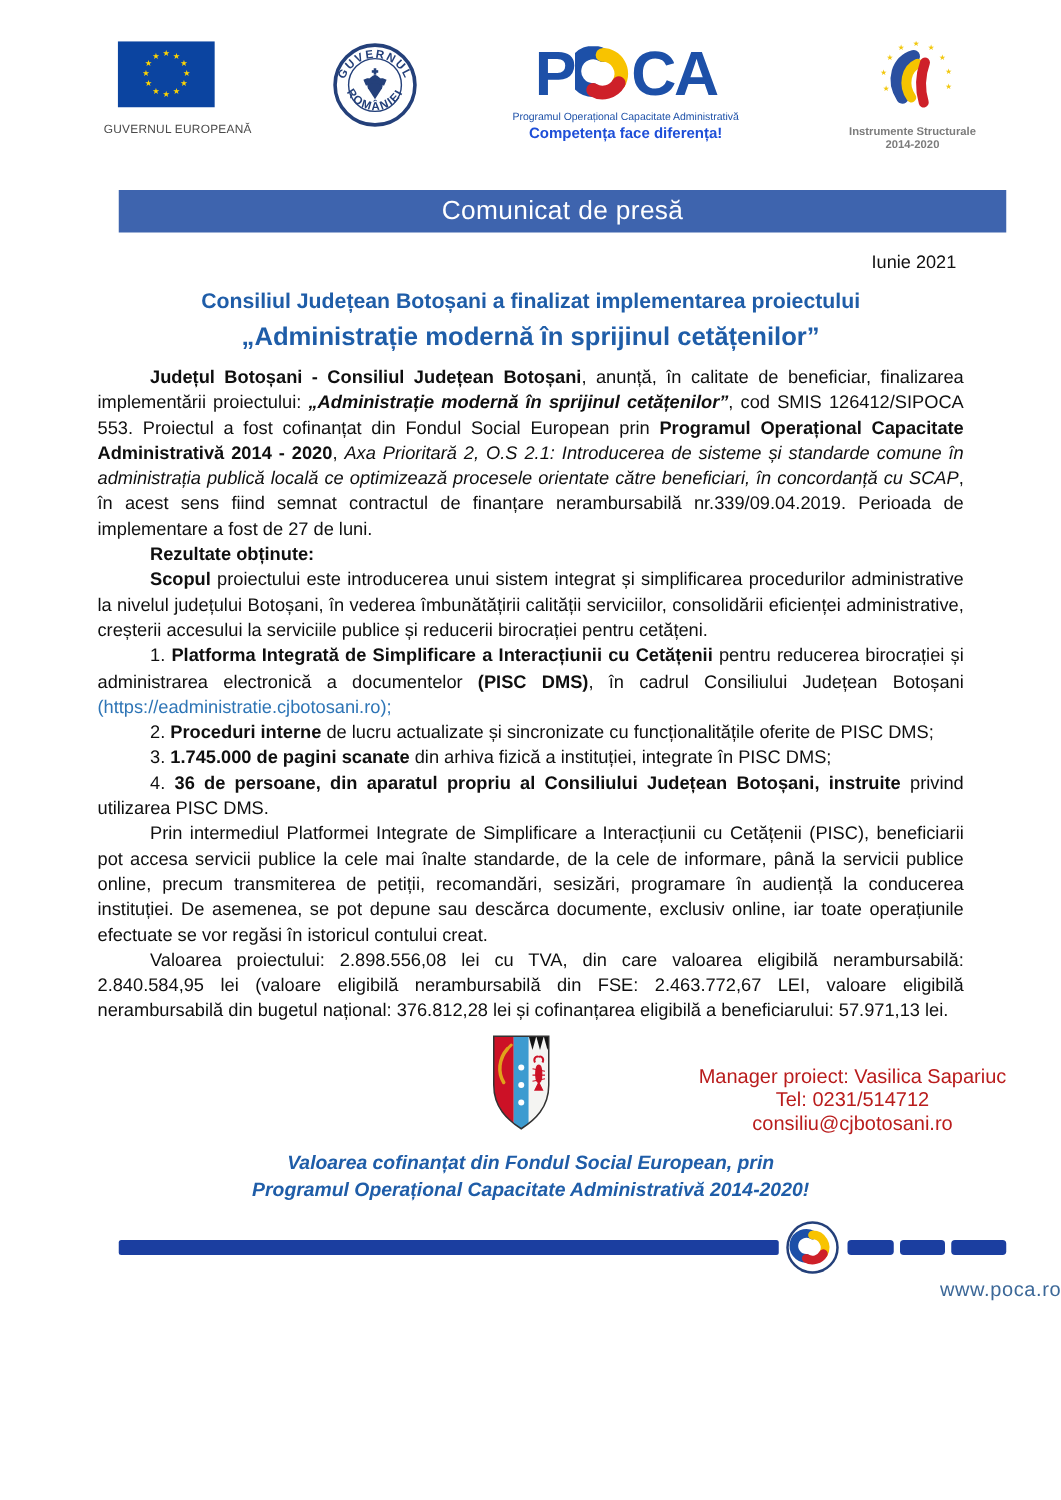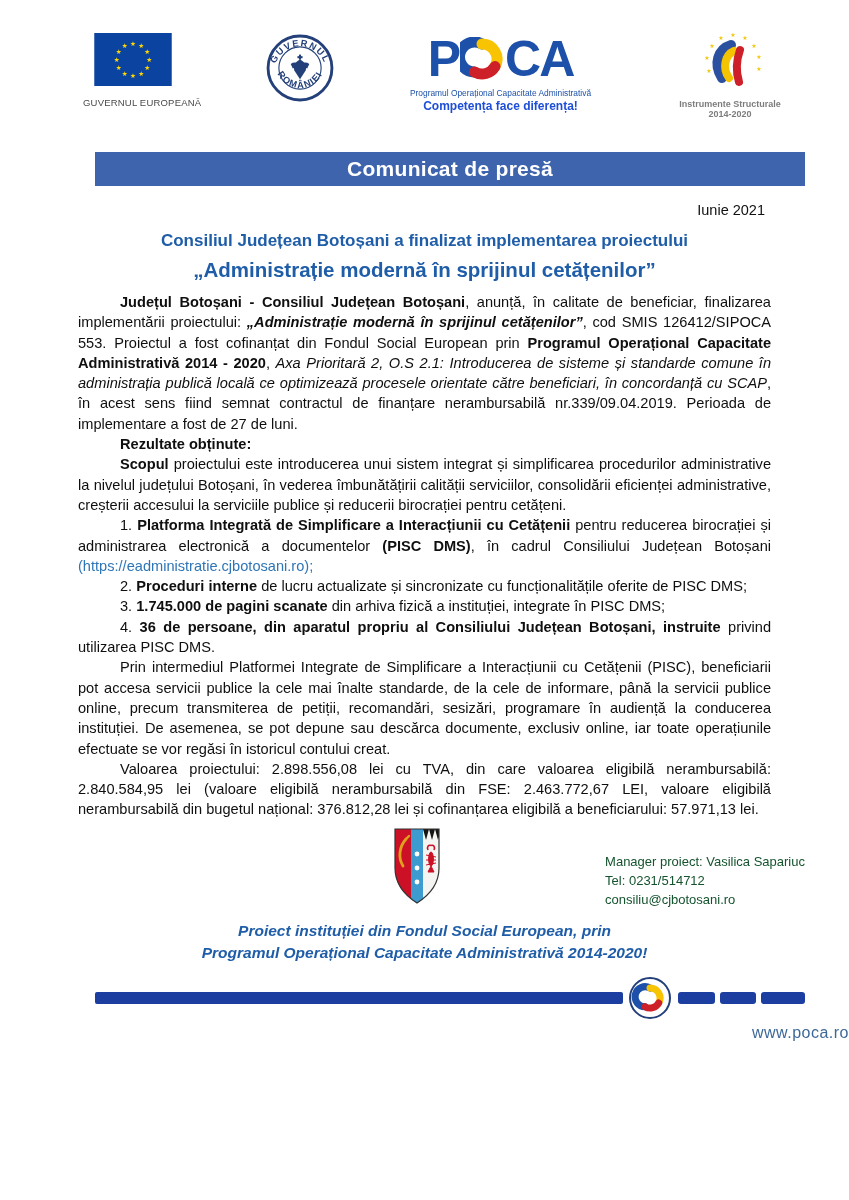--- a/index.html
+++ b/index.html
@@ -18,41 +18,41 @@
   .poca-o { margin:0 1px; }
   .poca-sub1 { font-size:8.4px; color:#1D50A8; margin-top:3px; white-space:nowrap; }
   .poca-sub2 { font-size:12px; font-weight:bold; color:#1d4ed8; margin-top:1px; }
   .logo-is { position:absolute; left:666px; top:33px; width:128px; text-align:center; }
   .is-caption1 { font-size:9px; font-weight:bold; color:#7c7c7c; margin-top:2px; white-space:nowrap; }
   .is-caption2 { font-size:9px; font-weight:bold; color:#7c7c7c; }
 
   
   .banner { margin:2px 0 0 95px; width:710px; height:34px; background:#3E64AE;
             display:flex; align-items:center; justify-content:center; }
-  .banner span { color:#fff; font-size:21px; font-weight:bold; letter-spacing:.3px; }
+  .banner span { color:#fff; font-size:21px; font-weight:normal; letter-spacing:.3px; }
 
   .date-row { margin:16px 84px 0 0; text-align:right; font-size:14.5px; color:#111; }
 
   .title-block { margin-top:13px; text-align:center; color:#1F5DA8; }
   .title1 { font-size:17px; font-weight:bold; }
   .title2 { font-size:20.5px; font-weight:bold; margin-top:7px; }
 
   
   .bodytext { margin:10px 78px 0 78px; font-size:14.6px; line-height:20.3px; text-align:justify; }
   .bodytext p { text-indent:42px; }
   .seg-n { font-weight:normal; }
   .seg-b { font-weight:bold; }
   .seg-i { font-style:italic; }
   .seg-bi { font-weight:bold; font-style:italic; }
   .seg-link { color:#2E75B6; }
 
   
   .contact-section { position:relative; height:96px; }
   .coa { position:absolute; left:392px; top:6px; }
-  .contact { position:absolute; right:44px; top:32px; text-align:left; font-size:13px; line-height:19px; color:#14532d; }
+  .contact { position:absolute; right:44px; top:32px; text-align:center; font-size:16px; line-height:19px; color:#b91c1c; }
 
   .footer-text { text-align:center; font-style:italic; font-weight:bold; color:#1F5DA8;
                  font-size:15.5px; line-height:22px; margin-top:4px; }
 
   
   .bar-row { position:relative; margin-top:12px; height:44px; }
   .bar-main { position:absolute; left:95px; top:16px; width:528px; height:12px; background:#1B3EA0; border-radius:2px; }
   .bar-logo { position:absolute; left:628px; top:0; }
   .bar-seg { position:absolute; top:16px; height:12px; background:#1B3EA0; border-radius:3px; }
   .s1 { left:678px; width:37px; }
@@ -201,21 +201,21 @@
       <path d="M3,3 H47 V42 C47,60 36,70 25,77 C14,70 3,60 3,42 Z" fill="none" stroke="#333" stroke-width="1.2"></path>
     </svg>
     <div class="contact">
       <div>Manager proiect: Vasilica Sapariuc</div>
       <div>Tel: 0231/514712</div>
       <div>consiliu@cjbotosani.ro</div>
     </div>
   </div>
 
   <div class="footer-text">
-    <div>Proiect instituției din Fondul Social European, prin</div>
+    <div>Valoarea cofinanțat din Fondul Social European, prin</div>
     <div>Programul Operațional Capacitate Administrativă 2014-2020!</div>
   </div>
 
   <div class="bar-row">
     <div class="bar-main"></div>
     <svg class="bar-logo" width="44" height="44" viewBox="0 0 44 44">
       <circle cx="22" cy="22" r="20" fill="#ffffff" stroke="#24407A" stroke-width="2"></circle>
       <path d="M22,12 A10,10 0 1 0 17,30.7" fill="none" stroke="#1D50A8" stroke-width="7" stroke-linecap="round"></path>
       <path d="M22,12 A10,10 0 0 1 30.7,27" fill="none" stroke="#F8C300" stroke-width="7" stroke-linecap="round"></path>
       <path d="M30.7,27 A10,10 0 0 1 17,30.7" fill="none" stroke="#CE2029" stroke-width="7" stroke-linecap="round"></path>

